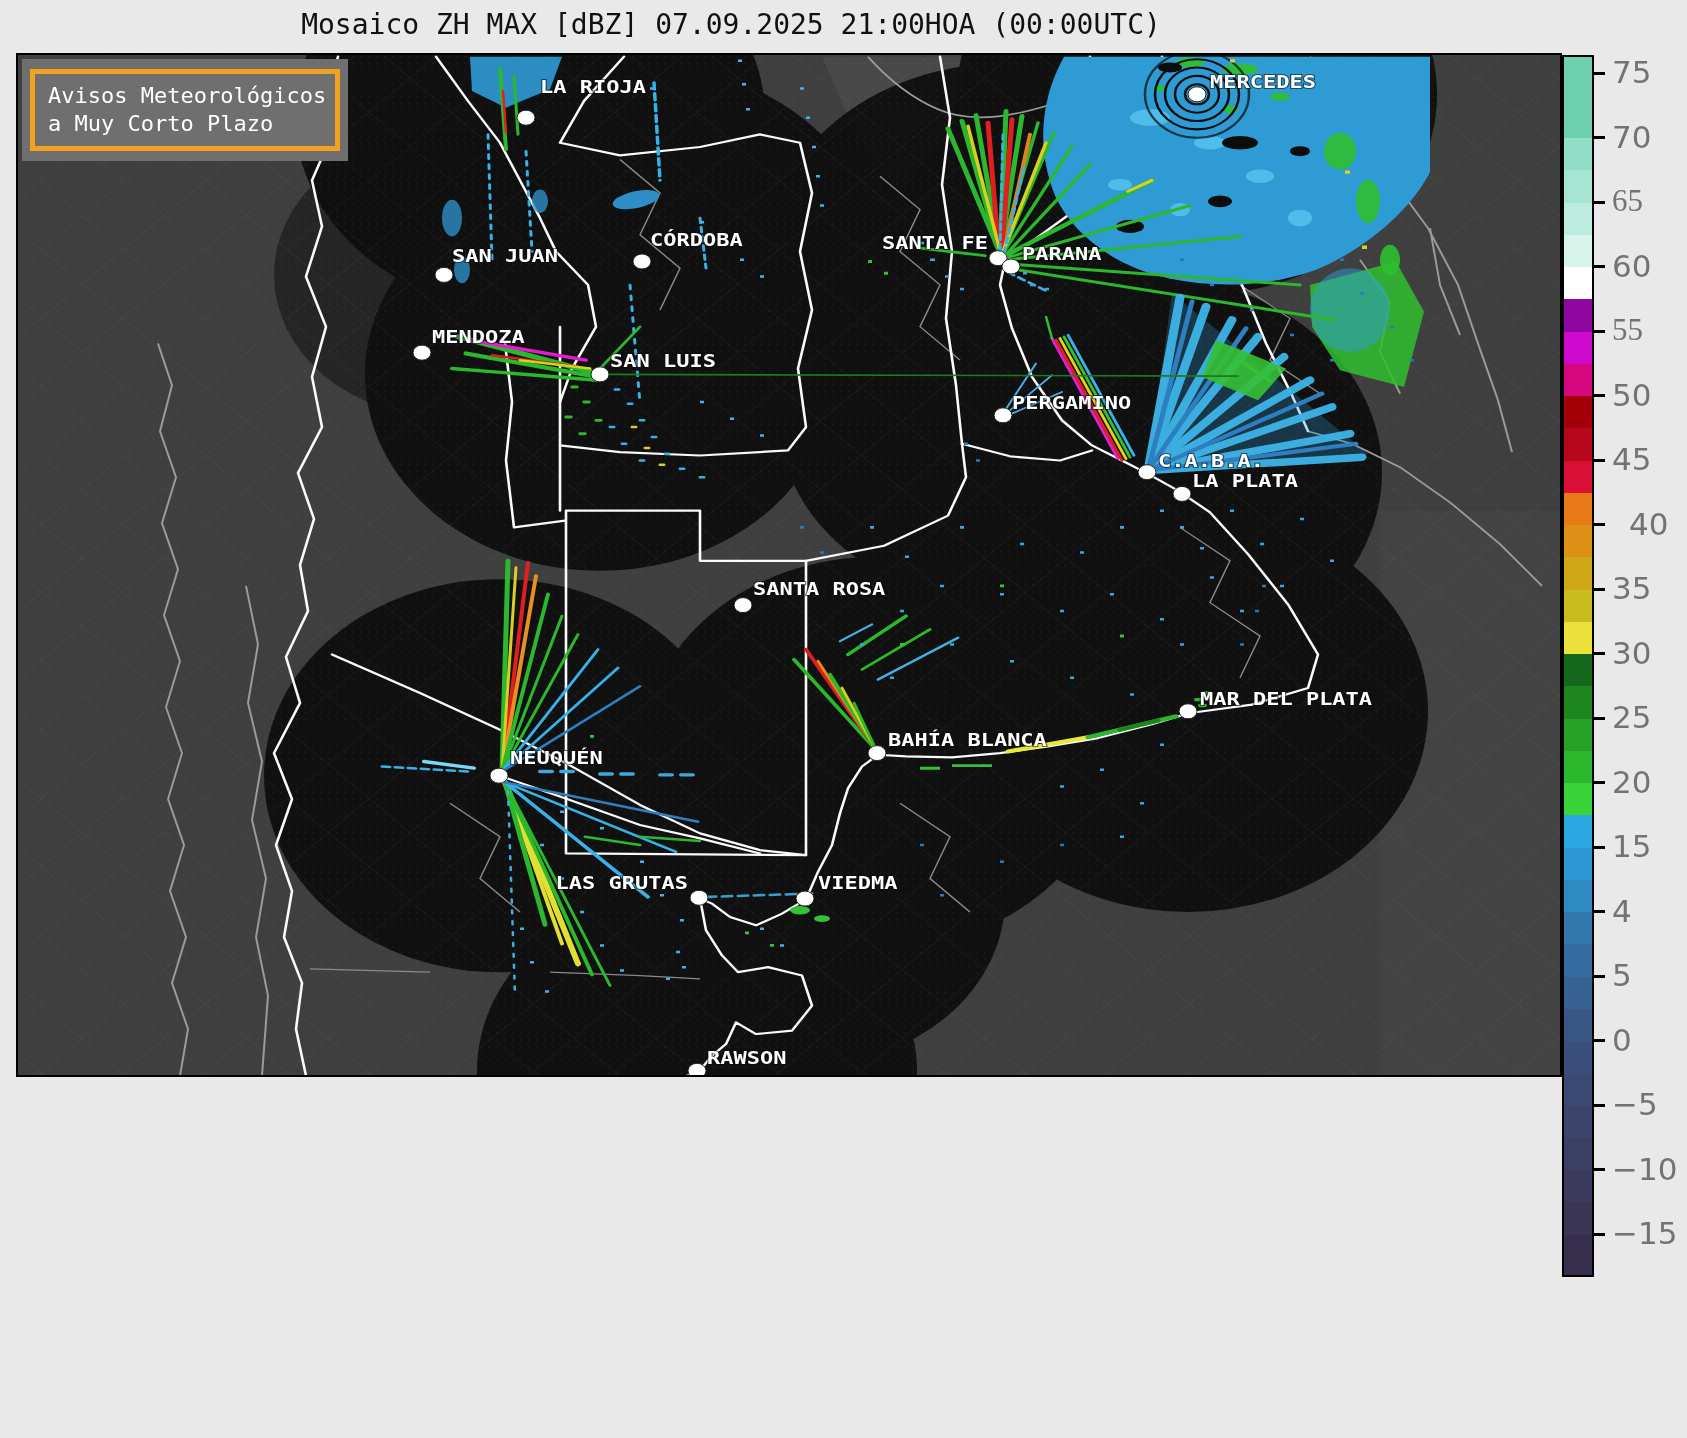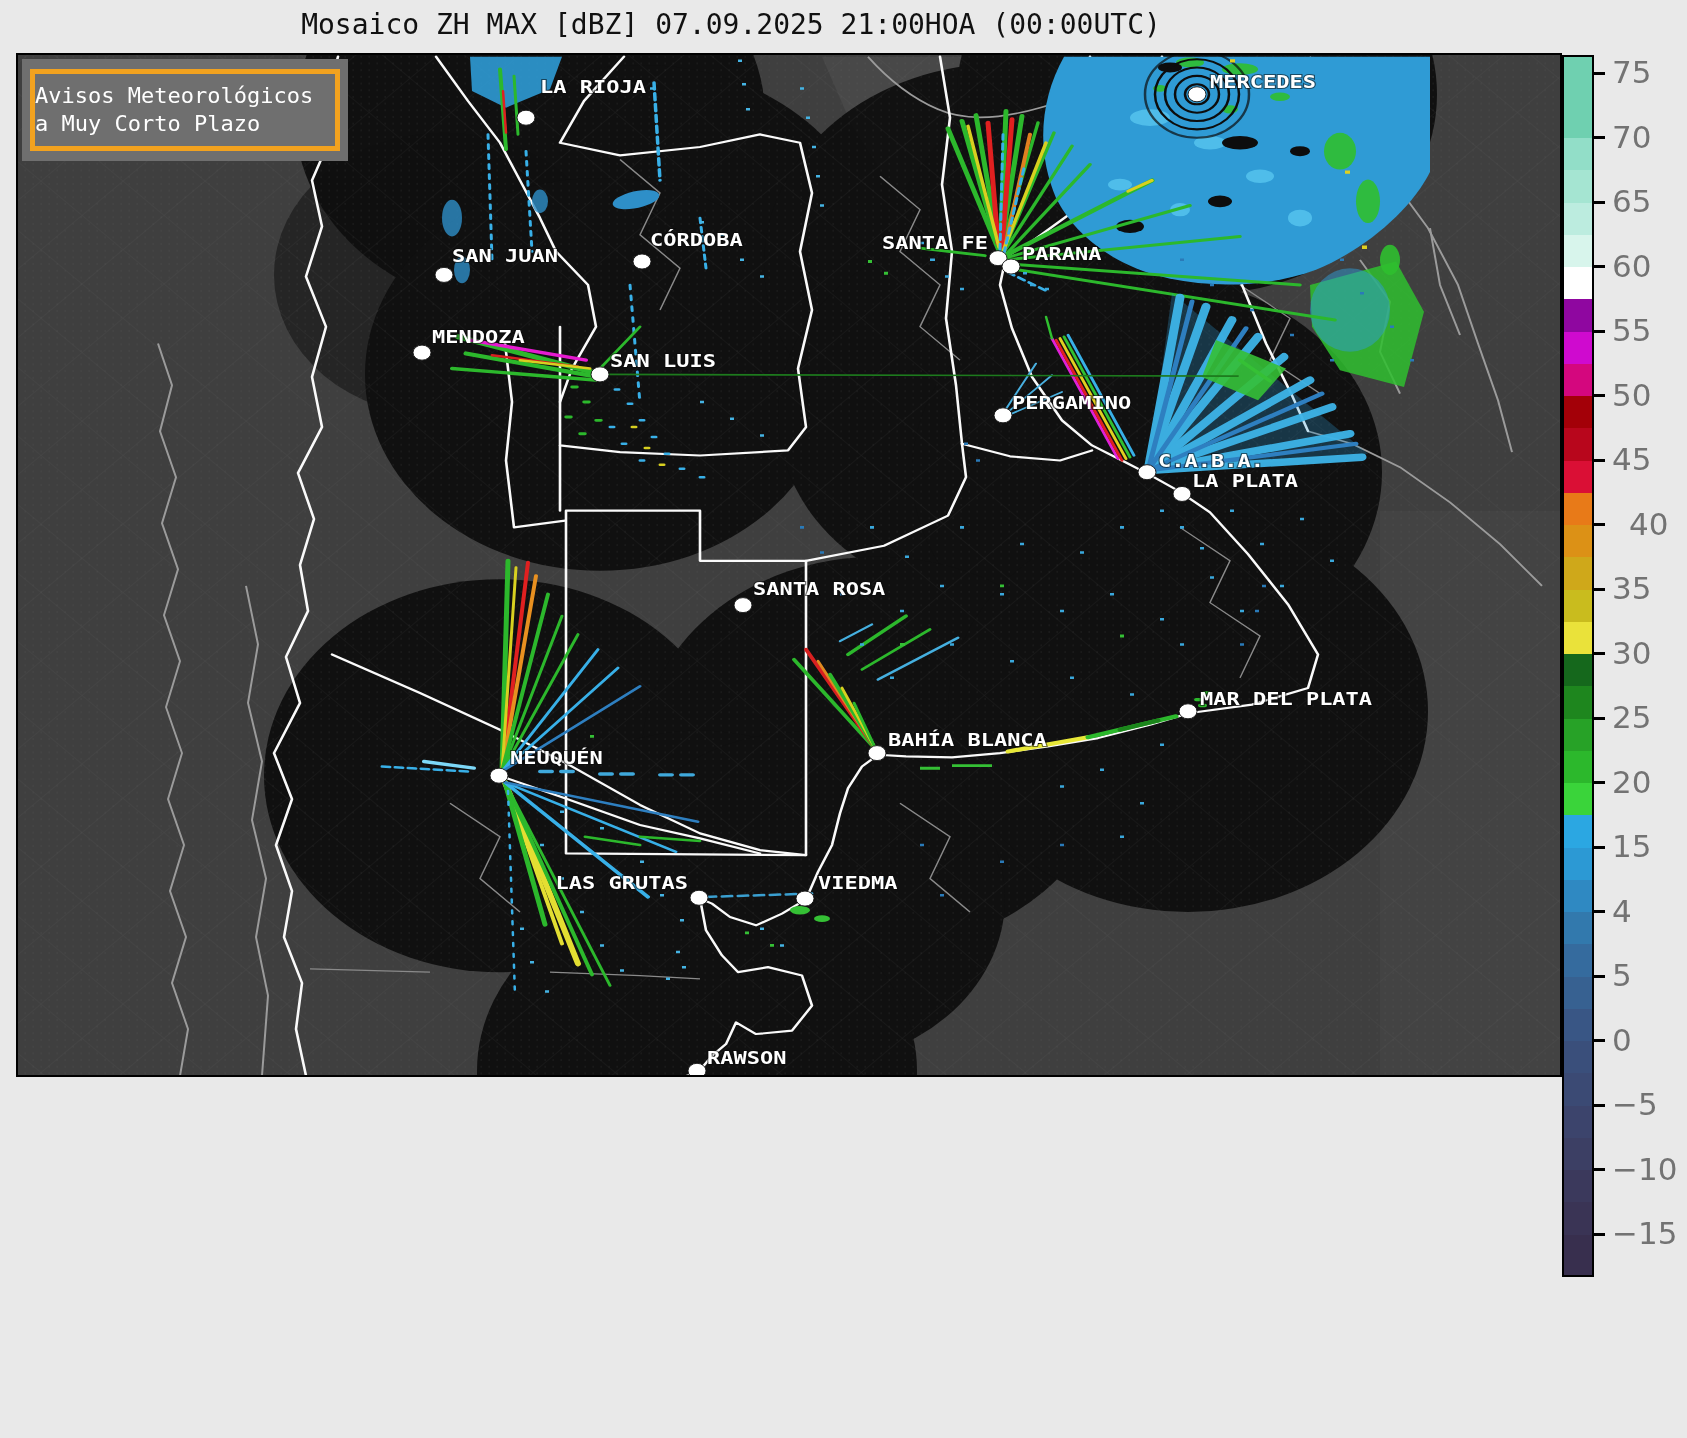--- a/index.html
+++ b/index.html
@@ -7,21 +7,21 @@
         font-family:"DejaVu Sans",sans-serif;}
   #title{position:absolute;left:0;top:8px;width:1462px;text-align:center;
          font:28px "DejaVu Sans Mono",monospace;color:#111;letter-spacing:0;}
   
   #map-frame{position:absolute;left:16px;top:53px;width:1546px;height:1024px;
              border:2px solid #000;box-sizing:border-box;background:#3f3f3f;}
   #map-frame svg{display:block;width:100%;height:100%;}
   
   #warn-banner{position:absolute;left:22px;top:59px;width:326px;height:102px;background:#6f6f6f;z-index:5;}
   #warn-box{position:absolute;left:8px;top:10px;right:8px;bottom:10px;border:5px solid #f2a21f;
-            display:flex;flex-direction:column;justify-content:center;padding-left:0;}
+            display:flex;flex-direction:column;justify-content:center;padding-left:13px;}
   #warn-box div{font:22px "DejaVu Sans Mono",monospace;color:#fff;line-height:28px;white-space:nowrap;}
   
   #cbar{position:absolute;left:1562px;top:55px;width:32px;height:1222px;border:2px solid #000;
         box-sizing:border-box;background:#6fd0b0;overflow:hidden;z-index:4;}
   .cb-seg{position:absolute;left:0;width:100%;}
   .cb-tick{position:absolute;width:11px;height:3px;background:#000;left:1594px;z-index:4;}
   .cb-label{position:absolute;left:1612px;transform:translateY(-52%);
             font:31px "DejaVu Sans",sans-serif;color:#737373;z-index:4;}
   
   .city-label{font:bold 22px "DejaVu Sans Mono",monospace;fill:#fff;
@@ -407,25 +407,25 @@
       <div class="cb-seg" style="top: 112.75px; height: 32.95px; background: rgb(165, 229, 210);"></div>
       <div class="cb-seg" style="top: 80.5px; height: 32.95px; background: rgb(146, 222, 200);"></div>
       <div class="cb-seg" style="top: -2px; height: 83.2px; background: rgb(111, 208, 176);"></div>
     </div>
   <div id="cbar-ticks">
       <div class="cb-tick" style="top: 71.5px;"></div>
       <div class="cb-label" style="top: 73px;">75</div>
       <div class="cb-tick" style="top: 136px;"></div>
       <div class="cb-label" style="top: 137.5px;">70</div>
       <div class="cb-tick" style="top: 200.5px;"></div>
-      <div class="cb-label" style="top: 202px;">65</div>
+      <div class="cb-label" style="top: 202px; font-family: Liberation Serif, serif;">65</div>
       <div class="cb-tick" style="top: 265px;"></div>
       <div class="cb-label" style="top: 266.5px;">60</div>
       <div class="cb-tick" style="top: 329.5px;"></div>
-      <div class="cb-label" style="top: 331px;">55</div>
+      <div class="cb-label" style="top: 331px; font-family: Liberation Serif, serif;">55</div>
       <div class="cb-tick" style="top: 394px;"></div>
       <div class="cb-label" style="top: 395.5px; text-align: center;">50</div>
       <div class="cb-tick" style="top: 458.5px;"></div>
       <div class="cb-label" style="top: 460px;">45</div>
       <div class="cb-tick" style="top: 523px;"></div>
       <div class="cb-label" style="top: 524.5px; margin-left: 17px;">40</div>
       <div class="cb-tick" style="top: 587.5px;"></div>
       <div class="cb-label" style="top: 589px;">35</div>
       <div class="cb-tick" style="top: 652px;"></div>
       <div class="cb-label" style="top: 653.5px;">30</div>

